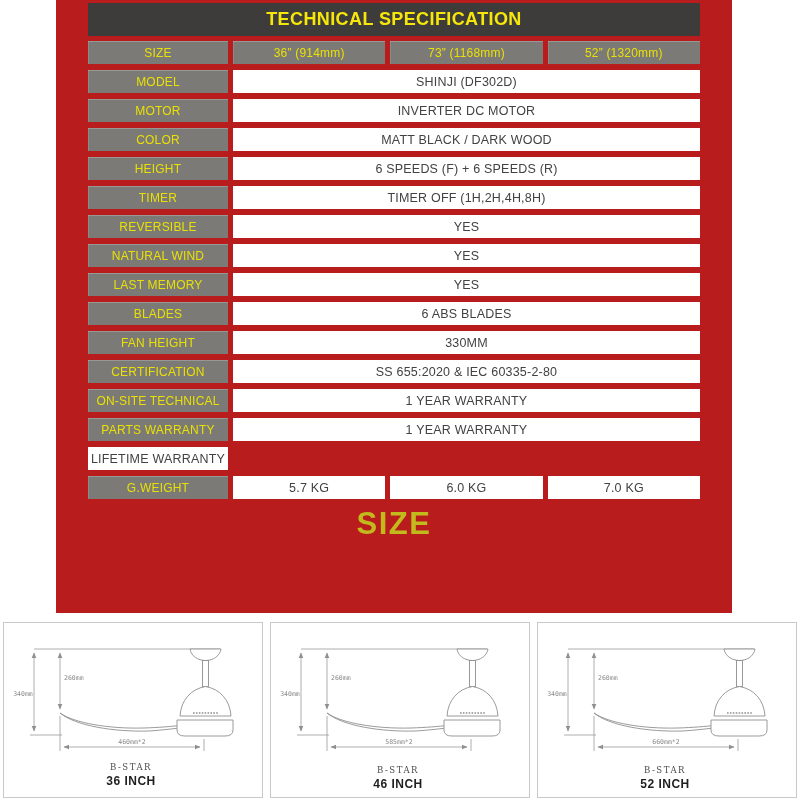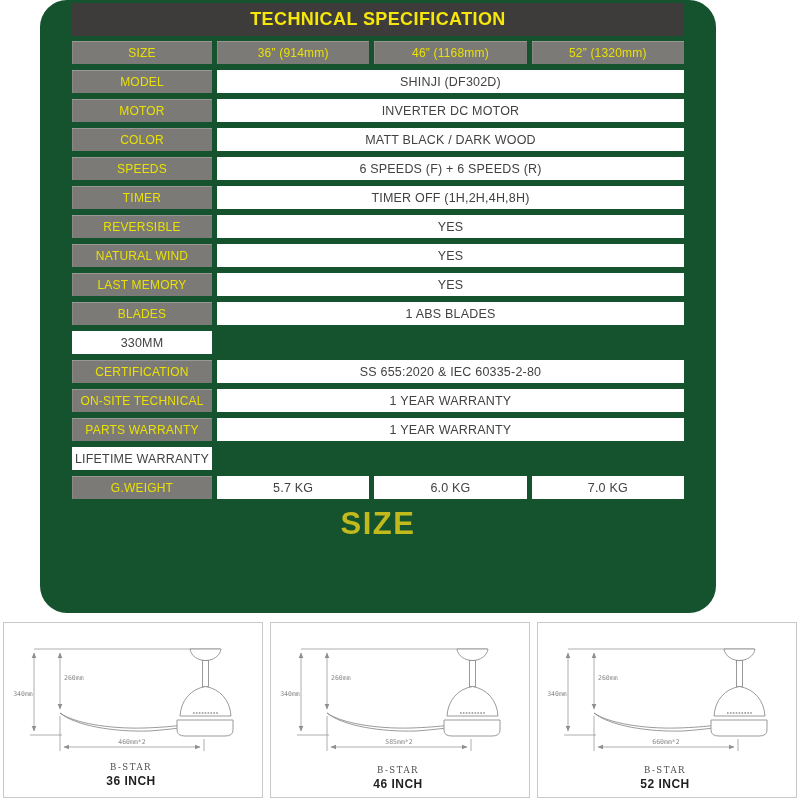--- a/index.html
+++ b/index.html
@@ -2,23 +2,22 @@
 <html><head>
 <meta charset="utf-8">
 <style>
   html,body{margin:0;padding:0;}
   body{
     width:800px;height:800px;position:relative;background:#ffffff;
     font-family:"Liberation Sans",sans-serif;overflow:hidden;
   }
   
   .spec-card{
-    position:absolute;left:40px;top:0;width:676px;height:613px;
-    background:#14532d;
-    border-radius:27px;
+    position:absolute;left:56px;top:0;width:676px;height:613px;
+    background:#b91c1c;
   }
   .spec-table{width:612px;margin:3px auto 0 auto;}
   .spec-header{
     height:33px;background:#3d3c3b;color:#f6e60a;
     display:flex;align-items:center;justify-content:center;
     font-weight:bold;font-size:18px;letter-spacing:.4px;
     margin-bottom:5px;
   }
   .row{display:grid;grid-template-columns:140px 1fr;gap:5px;height:23px;margin-bottom:6px;}
   .cell{display:flex;align-items:center;justify-content:center;overflow:hidden;white-space:nowrap;}
@@ -52,62 +51,63 @@
   <div class="spec-table">
 
     <div class="spec-header">
       <span>TECHNICAL SPECIFICATION</span>
     </div>
 
     <div class="row">
       <div class="cell label-cell">SIZE</div>
       <div class="triple">
         <div class="cell label-cell">36” (914mm)</div>
-        <div class="cell label-cell">46” (1168mm)</div>
+        <div class="cell label-cell">73” (1168mm)</div>
         <div class="cell label-cell">52” (1320mm)</div>
       </div>
     </div>
 
     <div class="row">
       <div class="cell label-cell">MODEL</div>
       <div class="cell value-cell">SHINJI (DF302D)</div>
     </div>
     <div class="row">
       <div class="cell label-cell">MOTOR</div>
       <div class="cell value-cell">INVERTER DC MOTOR</div>
     </div>
     <div class="row">
       <div class="cell label-cell">COLOR</div>
       <div class="cell value-cell">MATT BLACK / DARK WOOD</div>
     </div>
     <div class="row">
-      <div class="cell label-cell">SPEEDS</div>
+      <div class="cell label-cell">HEIGHT</div>
       <div class="cell value-cell">6 SPEEDS (F) + 6 SPEEDS (R)</div>
     </div>
     <div class="row">
       <div class="cell label-cell">TIMER</div>
       <div class="cell value-cell">TIMER OFF (1H,2H,4H,8H)</div>
     </div>
     <div class="row">
       <div class="cell label-cell">REVERSIBLE</div>
       <div class="cell value-cell">YES</div>
     </div>
     <div class="row">
       <div class="cell label-cell">NATURAL WIND</div>
       <div class="cell value-cell">YES</div>
     </div>
     <div class="row">
       <div class="cell label-cell">LAST MEMORY</div>
       <div class="cell value-cell">YES</div>
     </div>
     <div class="row">
       <div class="cell label-cell">BLADES</div>
-      <div class="cell value-cell">1 ABS BLADES</div>
-    </div>
-    <div class="row">
+      <div class="cell value-cell">6 ABS BLADES</div>
+    </div>
+    <div class="row">
+      <div class="cell label-cell">FAN HEIGHT</div>
       <div class="cell value-cell">330MM</div>
     </div>
     <div class="row">
       <div class="cell label-cell">CERTIFICATION</div>
       <div class="cell value-cell">SS 655:2020 &amp;  IEC 60335-2-80</div>
     </div>
     <div class="row">
       <div class="cell label-cell">ON-SITE TECHNICAL</div>
       <div class="cell value-cell">1 YEAR WARRANTY</div>
     </div>

